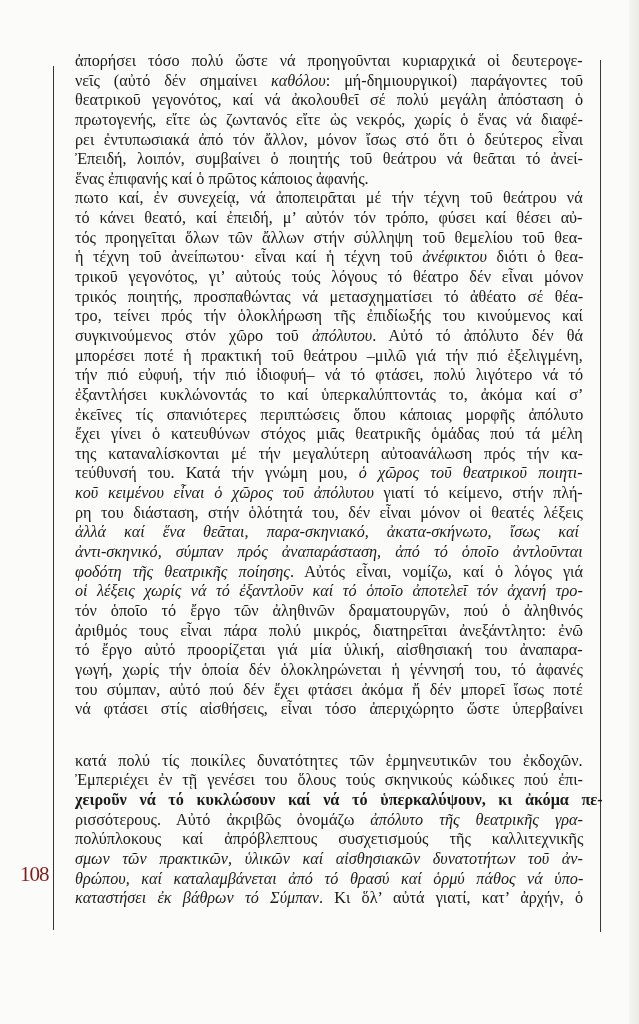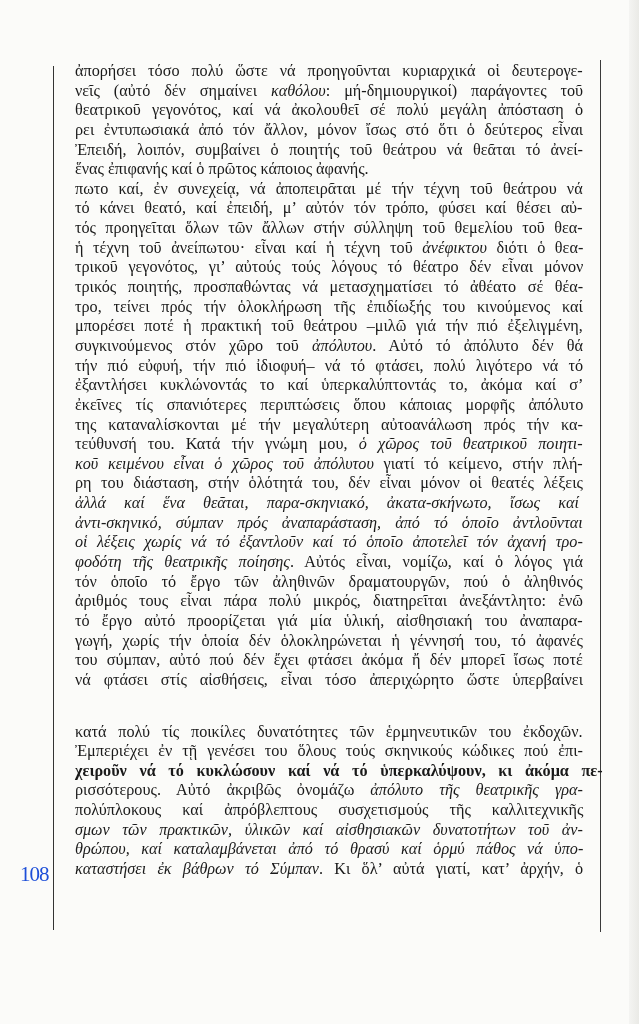--- a/index.html
+++ b/index.html
@@ -19,24 +19,24 @@
     background: #333;
   }
   .rule-right {
     position: absolute; left: 600px; top: 60px; width: 1.3px; height: 872px;
     background: #3a3a3a;
   }
   .page-number {
     position: absolute; left: 20px; top: 862px;
     font-family: "Liberation Serif", serif;
     font-size: 21px; letter-spacing: -1px;
-    color: #1d4ed8;
+    color: #7f1d1d;
   }
   .text-block {
-    position: absolute; left: 75px; top: 62px; width: 508px;
+    position: absolute; left: 75px; top: 52px; width: 508px;
     font-family: "Liberation Serif", "DejaVu Serif", serif;
     font-size: 16.2px;
     line-height: 19.65px;
   }
   .line {
     display: block; white-space: nowrap;
     text-align: justify; text-align-last: justify;
     height: 19.65px;
   }
   .seg-italic { font-style: italic; }
@@ -45,43 +45,45 @@
 <body>
 
 <div class="page-edge"></div>
 <div class="rule-left"></div>
 <div class="rule-right"></div>
 <div class="page-number">108</div>
 <div class="text-block" id="text-block">
     <span class="line" style="display: block; width: 508px; word-spacing: 7.875px; text-align-last: left;"><span>ἀπορήσει τόσο πολύ ὥστε νά προηγοῦνται κυριαρχικά οἱ δευτερογε-</span></span>
     <span class="line" style="display: block; width: 508px; word-spacing: 9.85714px; text-align-last: left;"><span>νεῖς (αὐτό δέν σημαίνει </span><span class="seg-italic">καθόλου</span><span>: μή-δημιουργικοί) παράγοντες τοῦ</span></span>
     <span class="line" style="display: block; width: 508px; word-spacing: 7.11111px; text-align-last: left;"><span>θεατρικοῦ γεγονότος, καί νά ἀκολουθεῖ σέ πολύ μεγάλη ἀπόσταση ὁ</span></span>
+    <span class="line" style="display: block; width: 508px; word-spacing: 5.27273px; text-align-last: left;"><span>πρωτογενής, εἴτε ὡς ζωντανός εἴτε ὡς νεκρός, χωρίς ὁ ἕνας νά διαφέ-</span></span>
     <span class="line" style="display: block; width: 508px; word-spacing: 5.36364px; text-align-last: left;"><span>ρει ἐντυπωσιακά ἀπό τόν ἄλλον, μόνον ἴσως στό ὅτι ὁ δεύτερος εἶναι</span></span>
     <span class="line" style="display: block; width: 508px; word-spacing: 6.3px; text-align-last: left;"><span>Ἐπειδή, λοιπόν, συμβαίνει ὁ ποιητής τοῦ θεάτρου νά θεᾶται τό ἀνεί-</span></span>
     <span class="line" style="text-align-last: left; display: block; width: 508px;"><span>ἕνας ἐπιφανής καί ὁ πρῶτος κάποιος ἀφανής.</span></span>
     <span class="line" style="display: block; width: 508px; word-spacing: 6.09091px; text-align-last: left;"><span>πωτο καί, ἐν συνεχείᾳ, νά ἀποπειρᾶται μέ τήν τέχνη τοῦ θεάτρου νά</span></span>
     <span class="line" style="display: block; width: 508px; word-spacing: 5.83333px; text-align-last: left;"><span>τό κάνει θεατό, καί ἐπειδή, μ’ αὐτόν τόν τρόπο, φύσει καί θέσει αὐ-</span></span>
     <span class="line" style="display: block; width: 508px; word-spacing: 5.3px; text-align-last: left;"><span>τός προηγεῖται ὅλων τῶν ἄλλων στήν σύλληψη τοῦ θεμελίου τοῦ θεα-</span></span>
     <span class="line" style="display: block; width: 508px; word-spacing: 5.58333px; text-align-last: left;"><span>ἡ τέχνη τοῦ ἀνείπωτου· εἶναι καί ἡ τέχνη τοῦ </span><span class="seg-italic">ἀνέφικτου</span><span> διότι ὁ θεα-</span></span>
     <span class="line" style="display: block; width: 508px; word-spacing: 6.7px; text-align-last: left;"><span>τρικοῦ γεγονότος, γι’ αὐτούς τούς λόγους τό θέατρο δέν εἶναι μόνον</span></span>
     <span class="line" style="display: block; width: 508px; word-spacing: 7.5px; text-align-last: left;"><span>τρικός ποιητής, προσπαθώντας νά μετασχηματίσει τό ἀθέατο σέ θέα-</span></span>
     <span class="line" style="display: block; width: 508px; word-spacing: 7.66667px; text-align-last: left;"><span>τρο, τείνει πρός τήν ὁλοκλήρωση τῆς ἐπιδίωξής του κινούμενος καί</span></span>
+    <span class="line" style="display: block; width: 508px; word-spacing: 9.11111px; text-align-last: left;"><span>συγκινούμενος στόν χῶρο τοῦ </span><span class="seg-italic">ἀπόλυτου</span><span>. Αὐτό τό ἀπόλυτο δέν θά</span></span>
     <span class="line" style="display: block; width: 508px; word-spacing: 5.5px; text-align-last: left;"><span>μπορέσει ποτέ ἡ πρακτική τοῦ θεάτρου –μιλῶ γιά τήν πιό ἐξελιγμένη,</span></span>
-    <span class="line" style="display: block; width: 508px; word-spacing: 9.11111px; text-align-last: left;"><span>συγκινούμενος στόν χῶρο τοῦ </span><span class="seg-italic">ἀπόλυτου</span><span>. Αὐτό τό ἀπόλυτο δέν θά</span></span>
     <span class="line" style="display: block; width: 508px; word-spacing: 6.08333px; text-align-last: left;"><span>τήν πιό εὐφυή, τήν πιό ἰδιοφυή– νά τό φτάσει, πολύ λιγότερο νά τό</span></span>
     <span class="line" style="display: block; width: 508px; word-spacing: 9px; text-align-last: left;"><span>ἐξαντλήσει κυκλώνοντάς το καί ὑπερκαλύπτοντάς το, ἀκόμα καί σ’</span></span>
     <span class="line" style="display: block; width: 508px; word-spacing: 9.85714px; text-align-last: left;"><span>ἐκεῖνες τίς σπανιότερες περιπτώσεις ὅπου κάποιας μορφῆς ἀπόλυτο</span></span>
+    <span class="line" style="display: block; width: 508px; word-spacing: 6.9px; text-align-last: left;"><span>ἔχει γίνει ὁ κατευθύνων στόχος μιᾶς θεατρικῆς ὁμάδας πού τά μέλη</span></span>
     <span class="line" style="display: block; width: 508px; word-spacing: 7.875px; text-align-last: left;"><span>της καταναλίσκονται μέ τήν μεγαλύτερη αὐτοανάλωση πρός τήν κα-</span></span>
     <span class="line" style="display: block; width: 508px; word-spacing: 7.2px; text-align-last: left;"><span>τεύθυνσή του. Κατά τήν γνώμη μου, </span><span class="seg-italic">ὁ χῶρος τοῦ θεατρικοῦ ποιητι-</span></span>
     <span class="line" style="display: block; width: 508px; word-spacing: 5.63636px; text-align-last: left;"><span class="seg-italic">κοῦ κειμένου εἶναι ὁ χῶρος τοῦ ἀπόλυτου</span><span> γιατί τό κείμενο, στήν πλή-</span></span>
     <span class="line" style="display: block; width: 508px; word-spacing: 5.45455px; text-align-last: left;"><span>ρη του διάσταση, στήν ὁλότητά του, δέν εἶναι μόνον οἱ θεατές λέξεις</span></span>
     <span class="line" style="display: block; width: 508px; word-spacing: 14px; text-align-last: left;"><span class="seg-italic">ἀλλά καί ἕνα θεᾶται, παρα-σκηνιακό, ἀκατα-σκήνωτο, ἴσως καί</span></span>
     <span class="line" style="display: block; width: 508px; word-spacing: 10px; text-align-last: left;"><span class="seg-italic">ἀντι-σκηνικό, σύμπαν πρός ἀναπαράσταση, ἀπό τό ὁποῖο ἀντλοῦνται</span></span>
+    <span class="line" style="display: block; width: 508px; word-spacing: 7.1px; text-align-last: left;"><span class="seg-italic">φοδότη τῆς θεατρικῆς ποίησης</span><span>. Αὐτός εἶναι, νομίζω, καί ὁ λόγος γιά</span></span>
     <span class="line" style="display: block; width: 508px; word-spacing: 5.41667px; text-align-last: left;"><span class="seg-italic">οἱ λέξεις χωρίς νά τό ἐξαντλοῦν καί τό ὁποῖο ἀποτελεῖ τόν ἀχανή τρο-</span></span>
-    <span class="line" style="display: block; width: 508px; word-spacing: 7.1px; text-align-last: left;"><span class="seg-italic">φοδότη τῆς θεατρικῆς ποίησης</span><span>. Αὐτός εἶναι, νομίζω, καί ὁ λόγος γιά</span></span>
     <span class="line" style="display: block; width: 508px; word-spacing: 9.88889px; text-align-last: left;"><span>τόν ὁποῖο τό ἔργο τῶν ἀληθινῶν δραματουργῶν, πού ὁ ἀληθινός</span></span>
     <span class="line" style="display: block; width: 508px; word-spacing: 8.125px; text-align-last: left;"><span>ἀριθμός τους εἶναι πάρα πολύ μικρός, διατηρεῖται ἀνεξάντλητο: ἐνῶ</span></span>
     <span class="line" style="display: block; width: 508px; word-spacing: 8.22222px; text-align-last: left;"><span>τό ἔργο αὐτό προορίζεται γιά μία ὑλική, αἰσθησιακή του ἀναπαρα-</span></span>
     <span class="line" style="display: block; width: 508px; word-spacing: 6.1px; text-align-last: left;"><span>γωγή, χωρίς τήν ὁποία δέν ὁλοκληρώνεται ἡ γέννησή του, τό ἀφανές</span></span>
     <span class="line" style="display: block; width: 508px; word-spacing: 5.08333px; text-align-last: left;"><span>του σύμπαν, αὐτό πού δέν ἔχει φτάσει ἀκόμα ἤ δέν μπορεῖ ἴσως ποτέ</span></span>
     <span class="line" style="display: block; width: 508px; word-spacing: 8.875px; text-align-last: left;"><span>νά φτάσει στίς αἰσθήσεις, εἶναι τόσο ἀπεριχώρητο ὥστε ὑπερβαίνει</span></span>
     <span class="line" style="display: block; width: 508px; word-spacing: 7.75px; text-align-last: left; margin-top: 32px;"><span>κατά πολύ τίς ποικίλες δυνατότητες τῶν ἑρμηνευτικῶν του ἐκδοχῶν.</span></span>
     <span class="line" style="display: block; width: 508px; word-spacing: 5.9px; text-align-last: left;"><span>Ἐμπεριέχει ἐν τῇ γενέσει του ὅλους τούς σκηνικούς κώδικες πού ἐπι-</span></span>
     <span class="line" style="display: block; width: 508px; word-spacing: 8.6px; text-align-last: left; font-weight: bold;"><span>χειροῦν νά τό κυκλώσουν καί νά τό ὑπερκαλύψουν, κι ἀκόμα πε-</span></span>
     <span class="line" style="display: block; width: 508px; word-spacing: 12px; text-align-last: left;"><span>ρισσότερους. Αὐτό ἀκριβῶς ὀνομάζω </span><span class="seg-italic">ἀπόλυτο τῆς θεατρικῆς γρα-</span></span>

